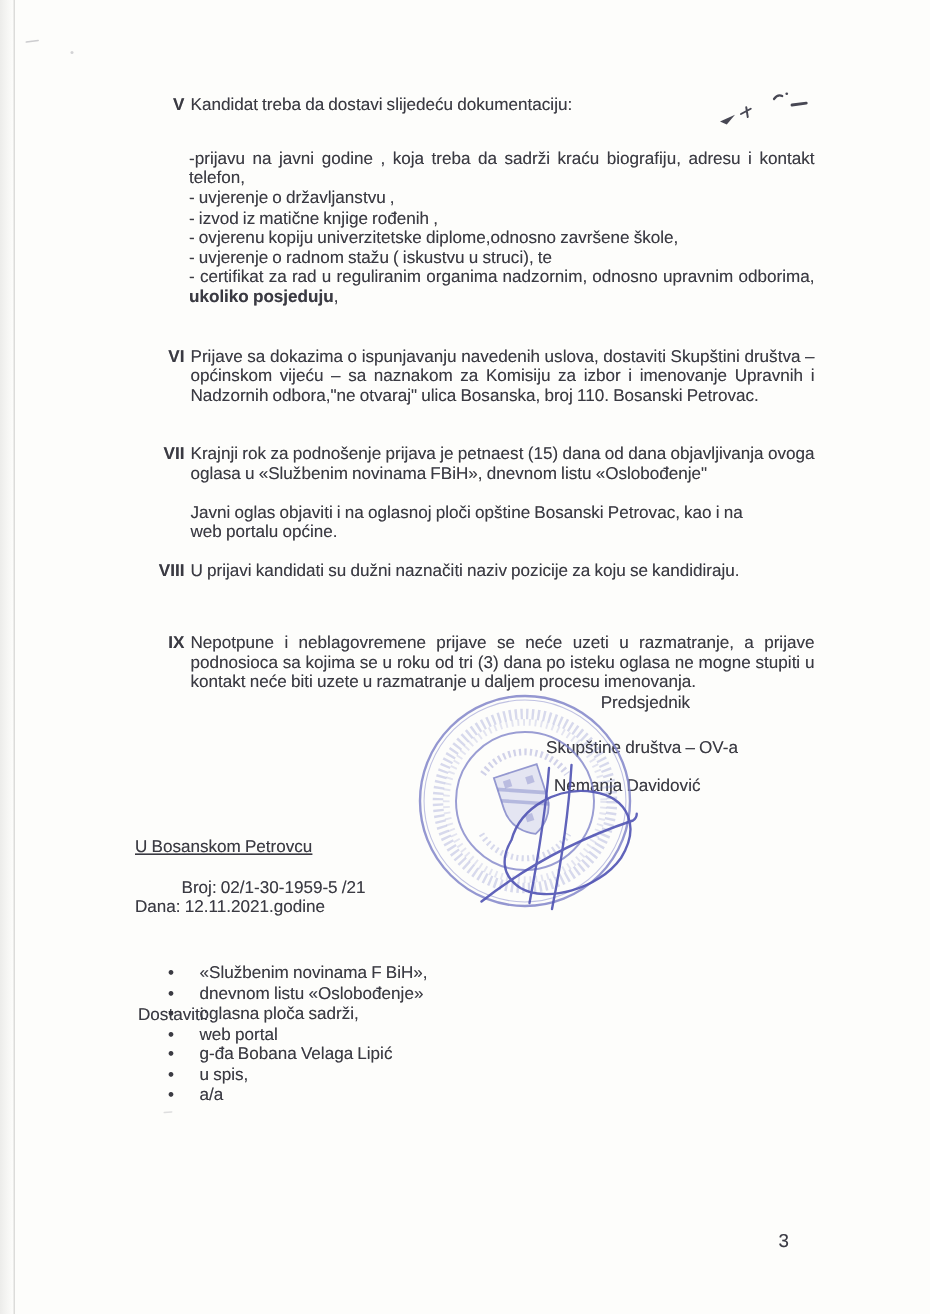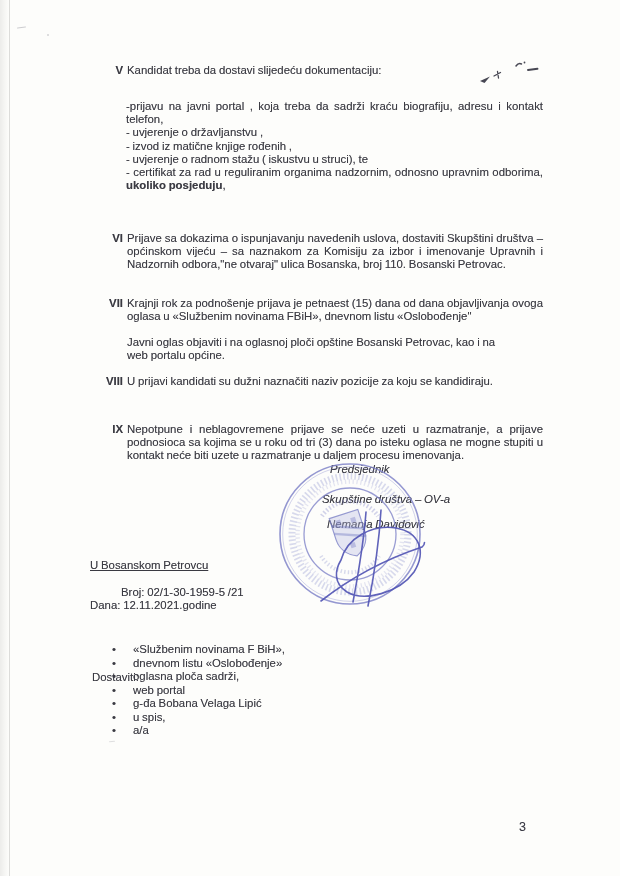--- a/index.html
+++ b/index.html
@@ -22,21 +22,21 @@
   
   .doc{color:#3a3a42;font-size:11.4px;line-height:13.2px;word-spacing:-0.4px;text-shadow:0 0 .3px rgba(58,58,66,.45);}
   .sec{position:absolute;left:97px;width:446px;display:flex;}
   .sec .num{width:26px;flex:none;text-align:right;font-weight:bold;}
   .sec .txt{flex:1;margin-left:4px;}
   .just{text-align:justify;}
   .nowrap{white-space:nowrap;}
   .vitems{position:absolute;left:126px;width:417px;text-align:justify;}
   .viib{position:absolute;left:127px;width:430px;}
 
-  .sig-line{position:absolute;text-align:left;font-style:italic;}
+  .sig-line{position:absolute;text-align:right;}
   .sig-line.l1{left:330px;top:463px;width:130px;}
   .sig-line.l2{left:322px;top:493px;width:170px;}
   .sig-line.l3{left:327px;top:518px;width:140px;}
 
   .footer-left div{position:absolute;left:90px;}
   .fl-place{top:559px;text-decoration:underline;}
   .fl-broj{top:586px;margin-left:31px;}
   .fl-dana{top:599px;}
   .fl-dost{top:629px;left:92px !important;margin-top:42px;}
   .dist{position:absolute;left:112px;top:643px;list-style:none;margin:0;padding:0;}
@@ -68,23 +68,24 @@
     </g>
   </svg>
 
   <div class="doc">
 
     <div class="sec" style="top:64px;">
       <span class="num">V</span>
       <span class="txt">Kandidat treba da dostavi slijedeću dokumentaciju:</span>
     </div>
     <div class="vitems" style="top:100px;">
-      <div>-prijavu na javni portal , koja treba da sadrži kraću biografiju, adresu i kontakt telefon,</div>
+      <div>-prijavu na javni godine , koja treba da sadrži kraću biografiju, adresu i kontakt telefon,</div>
       <div>-  uvjerenje o državljanstvu ,</div>
       <div>-  izvod iz matične knjige rođenih ,</div>
+      <div>- ovjerenu kopiju univerzitetske diplome,odnosno završene škole,</div>
       <div>- uvjerenje o radnom stažu ( iskustvu u struci), te</div>
       <div><span>- certifikat za rad u reguliranim organima nadzornim, odnosno upravnim odborima, </span><b>ukoliko posjeduju</b><span>,</span></div>
     </div>
 
     <div class="sec" style="top:232px;">
       <span class="num">VI</span>
       <span class="txt just">Prijave sa dokazima o ispunjavanju navedenih uslova, dostaviti Skupštini društva  – općinskom vijeću – sa naznakom za Komisiju za izbor i imenovanje Upravnih i Nadzornih odbora,"ne otvaraj" ulica Bosanska, broj 110. Bosanski Petrovac.</span>
     </div>
 
     <div class="sec" style="top:297px;">

